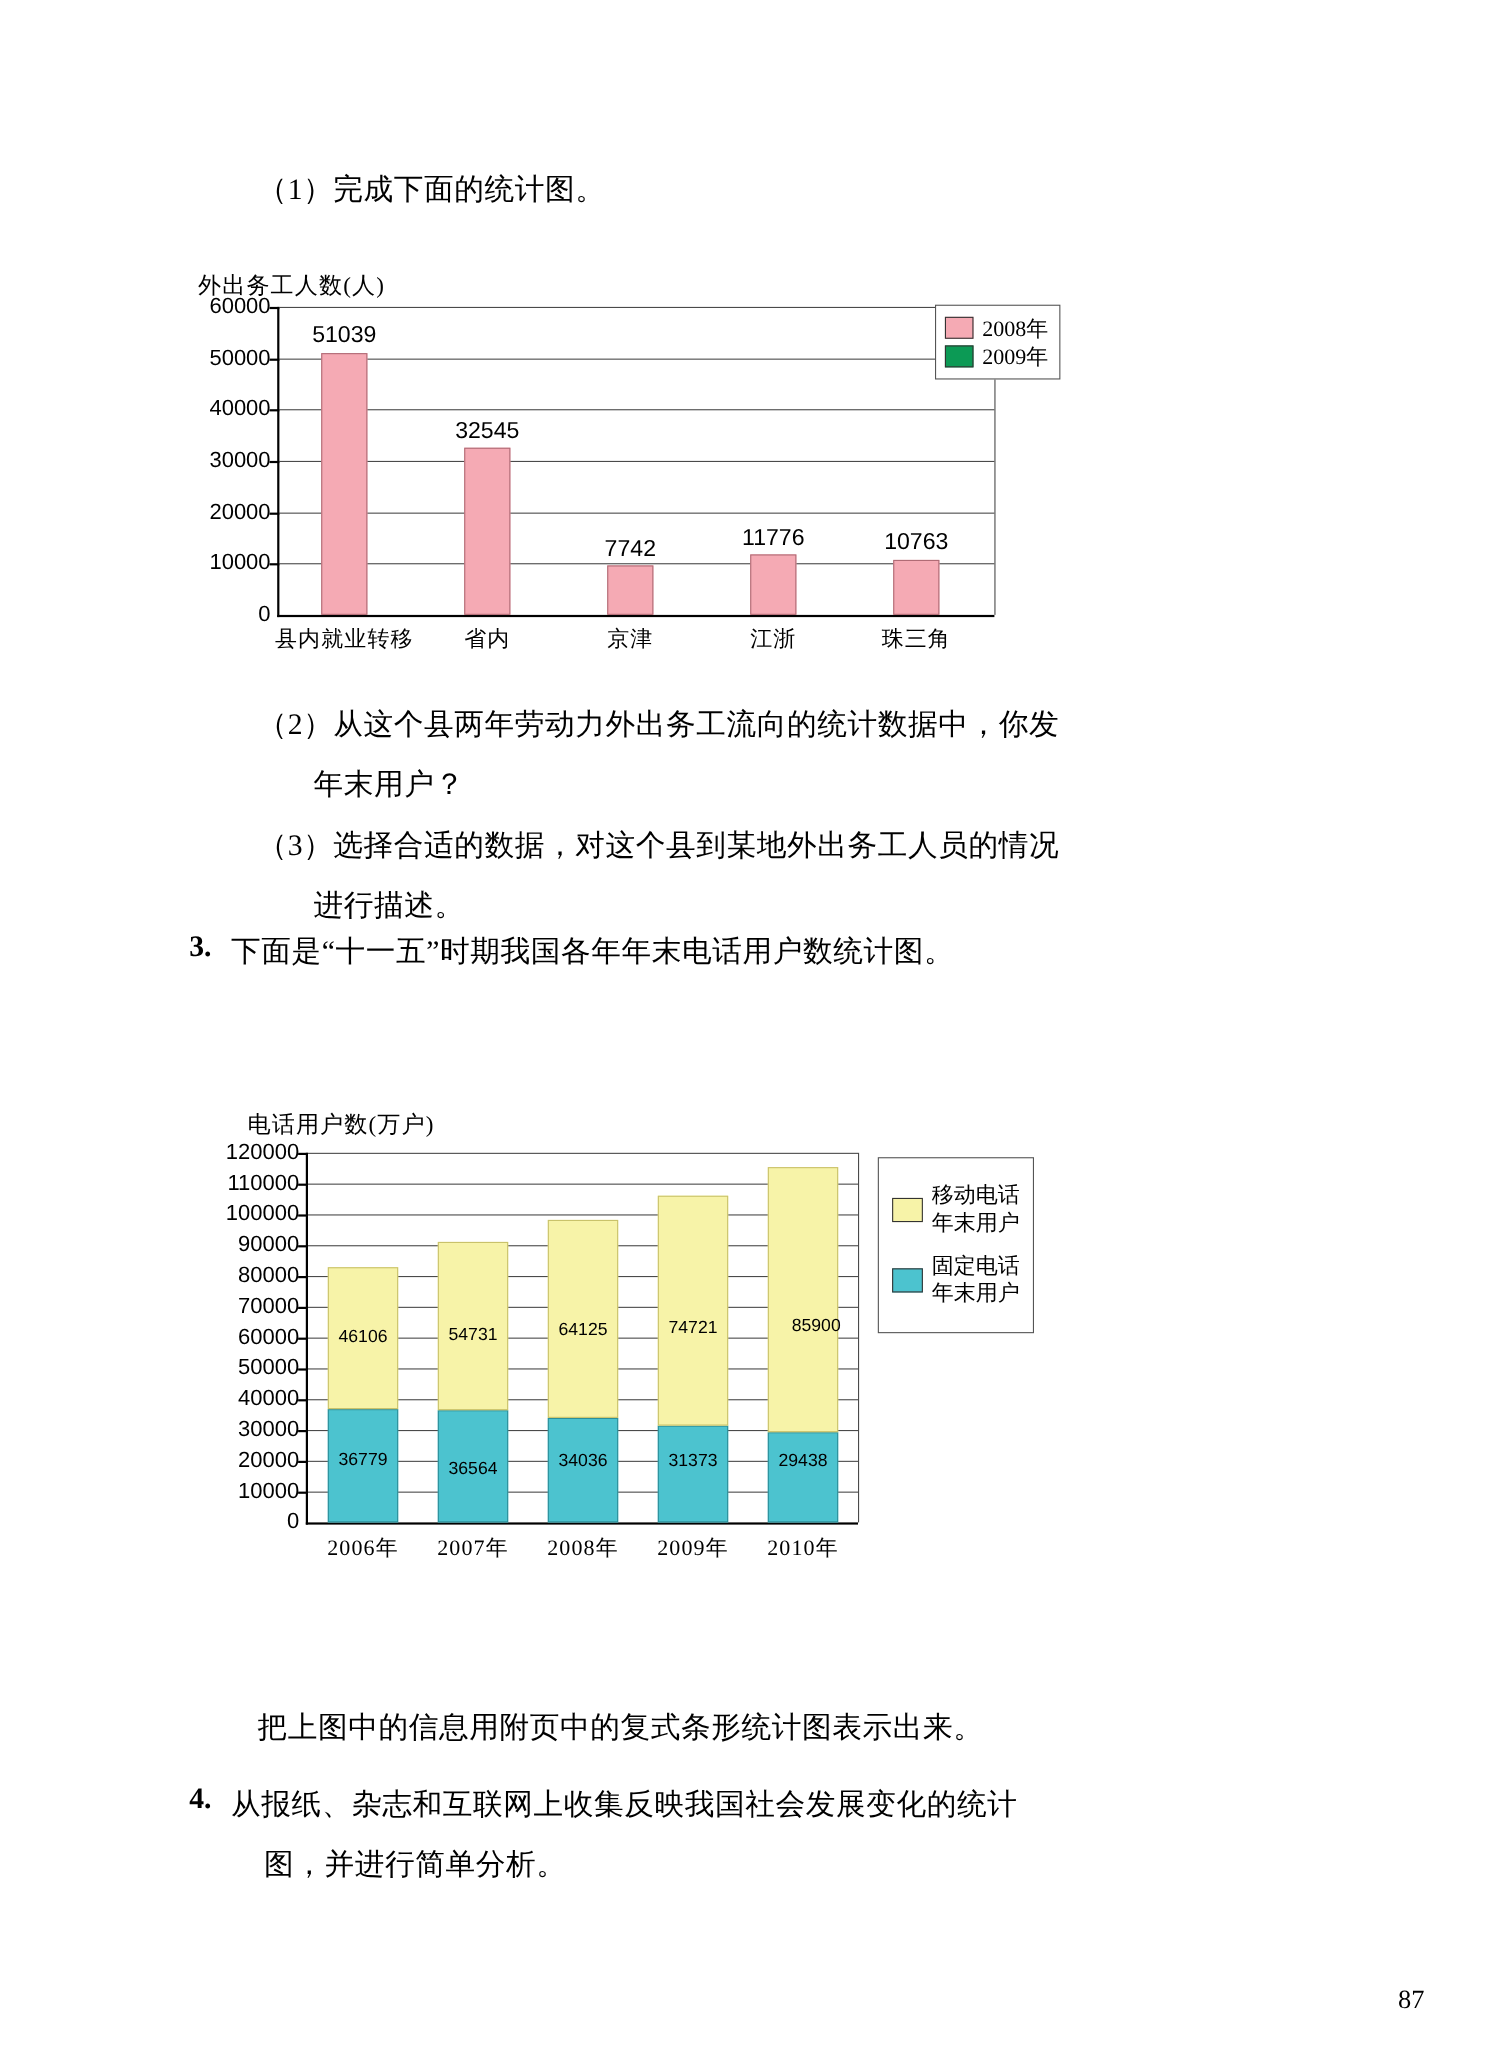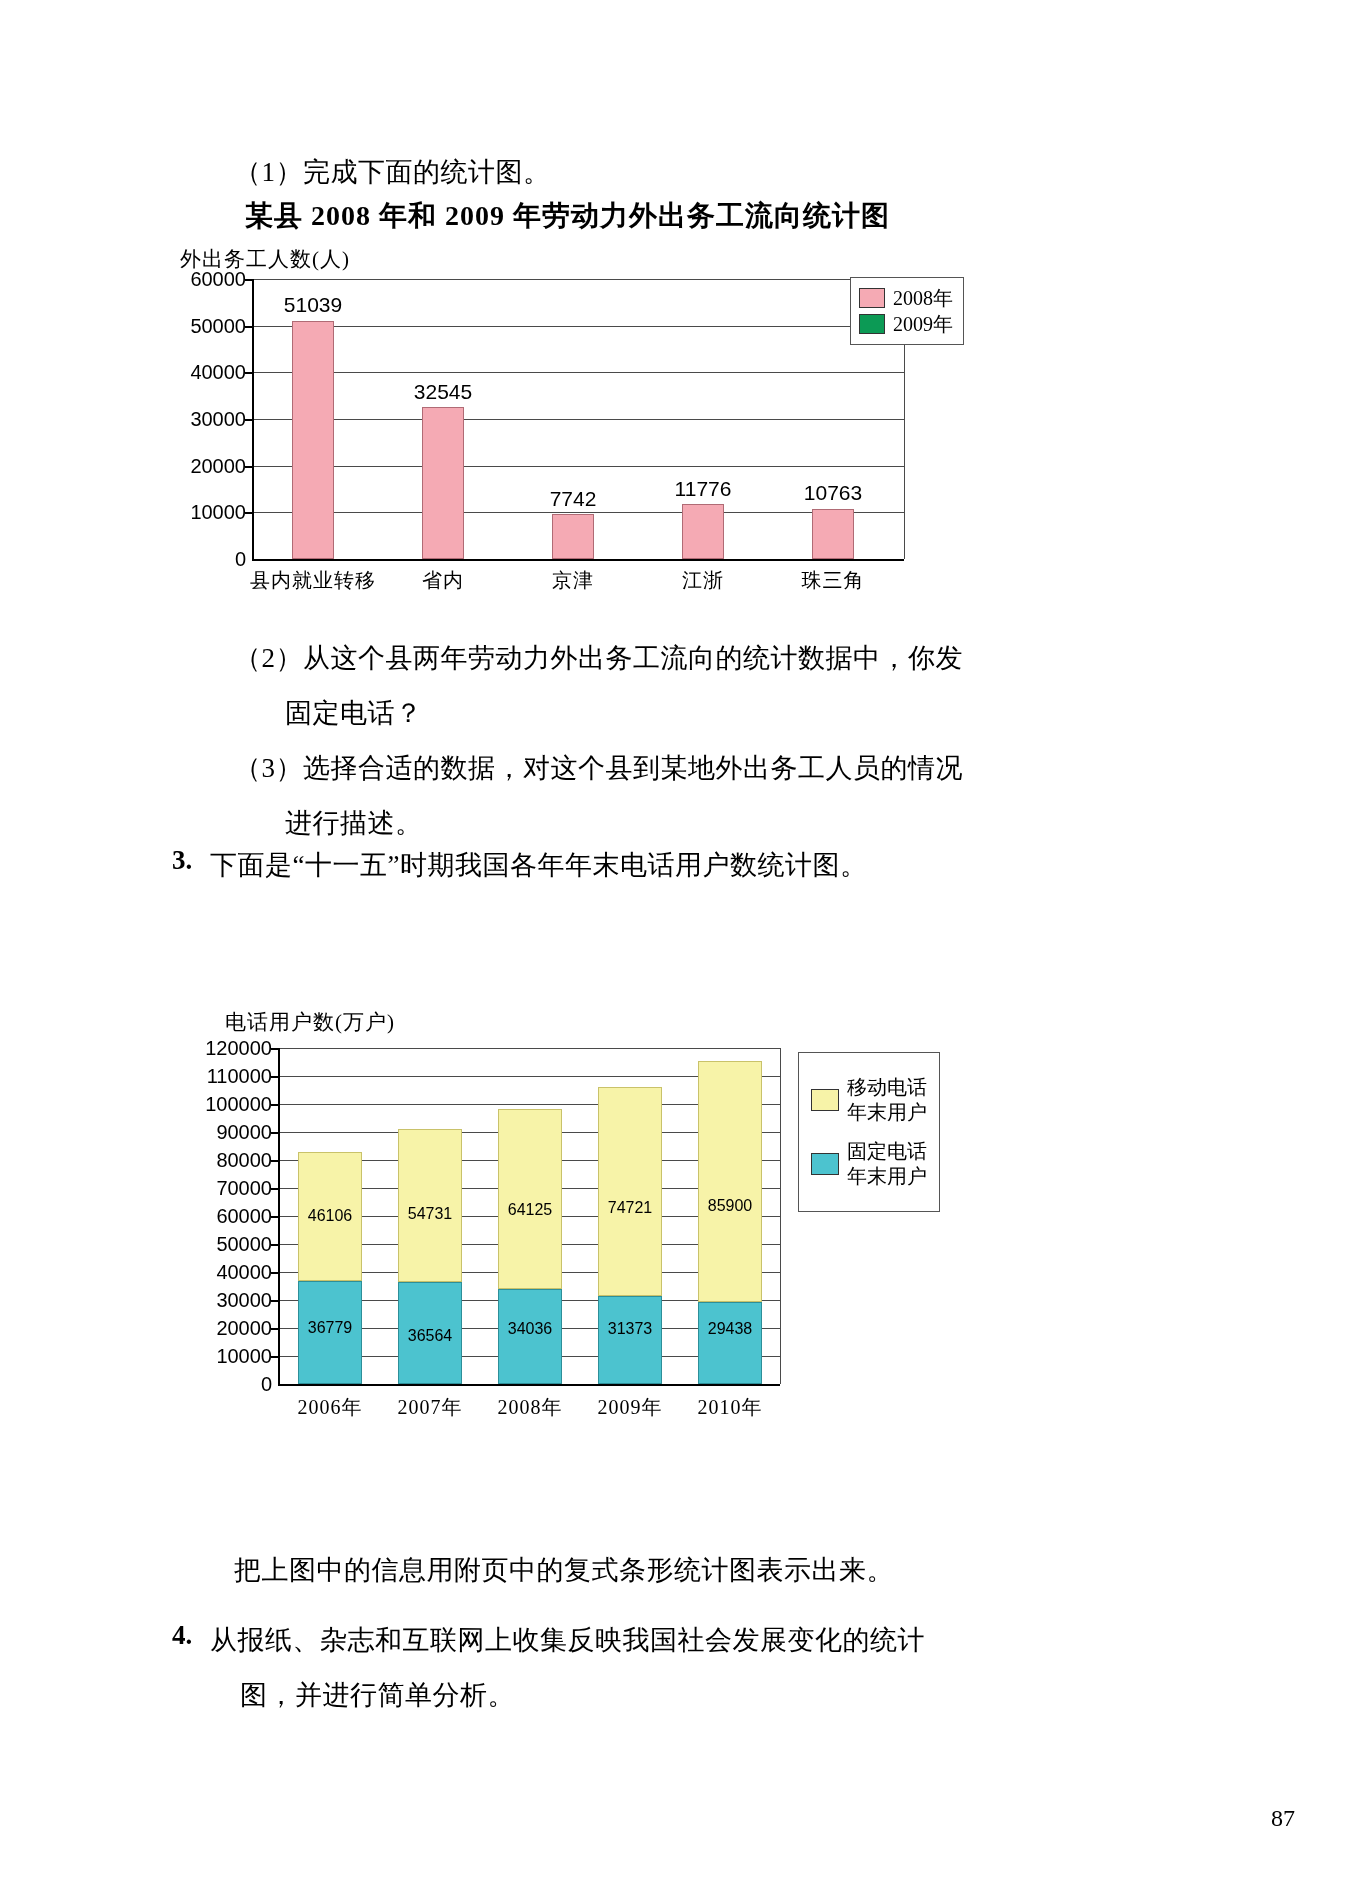--- a/index.html
+++ b/index.html
@@ -153,21 +153,20 @@
     font-family: "Liberation Serif", serif;
   }
 </style>
 </head>
 <body>
 
 <div class="q-line" style="left:234px; top:152px;">（1）完成下面的统计图。</div>
 
 <div id="chart1">
 
-  <div class="c1-title" style="left:55px; top:-38px;">某县 2008 年和 2009 年劳动力外出务工流向统计图</div>
 
   <div class="axis-caption" style="left:-10px; top:10px;">外出务工人数(人)</div>
 
   <div class="plot" style="left:62px; top:44px; width:650px; height:280px;">
 
     <div class="gridline" style="top:0px; width:650px;"></div>
     <div class="ytick" style="top:0px;">60000</div>
     <div class="tickmark" style="top:0px;"></div>
 
     <div class="gridline" style="top:46.7px; width:650px;"></div>
@@ -222,21 +221,21 @@
       <span class="legend-text">2008年</span>
     </div>
     <div class="legend-row">
       <span class="legend-swatch" style="background:#0c9a55;"></span>
       <span class="legend-text">2009年</span>
     </div>
   </div>
 </div>
 
 <div class="q-line" style="left:234px; top:638px;">（2）从这个县两年劳动力外出务工流向的统计数据中，你发</div>
-<div class="q-line" style="left:285px; top:693px;">固定电话？</div>
+<div class="q-line" style="left:285px; top:693px;">年末用户？</div>
 
 <div class="q-line" style="left:234px; top:748px;">（3）选择合适的数据，对这个县到某地外出务工人员的情况</div>
 <div class="q-line" style="left:285px; top:803px;">进行描述。</div>
 
 <div class="q-num" style="left:172px; top:845px;">3.</div>
 <div class="q-line" style="left:210px; top:845px;">下面是“十一五”时期我国各年年末电话用户数统计图。</div>
 
 <div id="chart2">
 
   <div class="axis-caption" style="left:35px; top:-32px;">电话用户数(万户)</div>
@@ -311,21 +310,21 @@
     <div class="seg-label" style="left:250px; bottom:156px;">64125</div>
 
     <div class="bar" style="left:318px; bottom:0; width:64px; height:88px; background:#4cc3cf; border:1px solid #2d8f99;"></div>
     <div class="seg-label" style="left:350px; bottom:37px;">31373</div>
     <div class="bar" style="left:318px; bottom:88px; width:64px; height:209px; background:#f7f3a8; border:1px solid #c9c26a;"></div>
     <div class="seg-label" style="left:350px; bottom:158px;">74721</div>
 
     <div class="bar" style="left:418px; bottom:0; width:64px; height:82px; background:#4cc3cf; border:1px solid #2d8f99;"></div>
     <div class="seg-label" style="left:450px; bottom:37px;">29438</div>
     <div class="bar" style="left:418px; bottom:82px; width:64px; height:241px; background:#f7f3a8; border:1px solid #c9c26a;"></div>
-    <div class="seg-label" style="left:450px; bottom:160px;">85900</div>
+    <div class="seg-label" style="left:462px; bottom:160px;">85900</div>
 
     <div class="cat-label" style="left:50px;  top:346px;">2006年</div>
     <div class="cat-label" style="left:150px; top:346px;">2007年</div>
     <div class="cat-label" style="left:250px; top:346px;">2008年</div>
     <div class="cat-label" style="left:350px; top:346px;">2009年</div>
     <div class="cat-label" style="left:450px; top:346px;">2010年</div>
   </div>
 
   <div class="legend" style="left:608px; top:12px; padding:22px 12px;">
     <div style="display:flex; align-items:center; margin-bottom:14px;">

